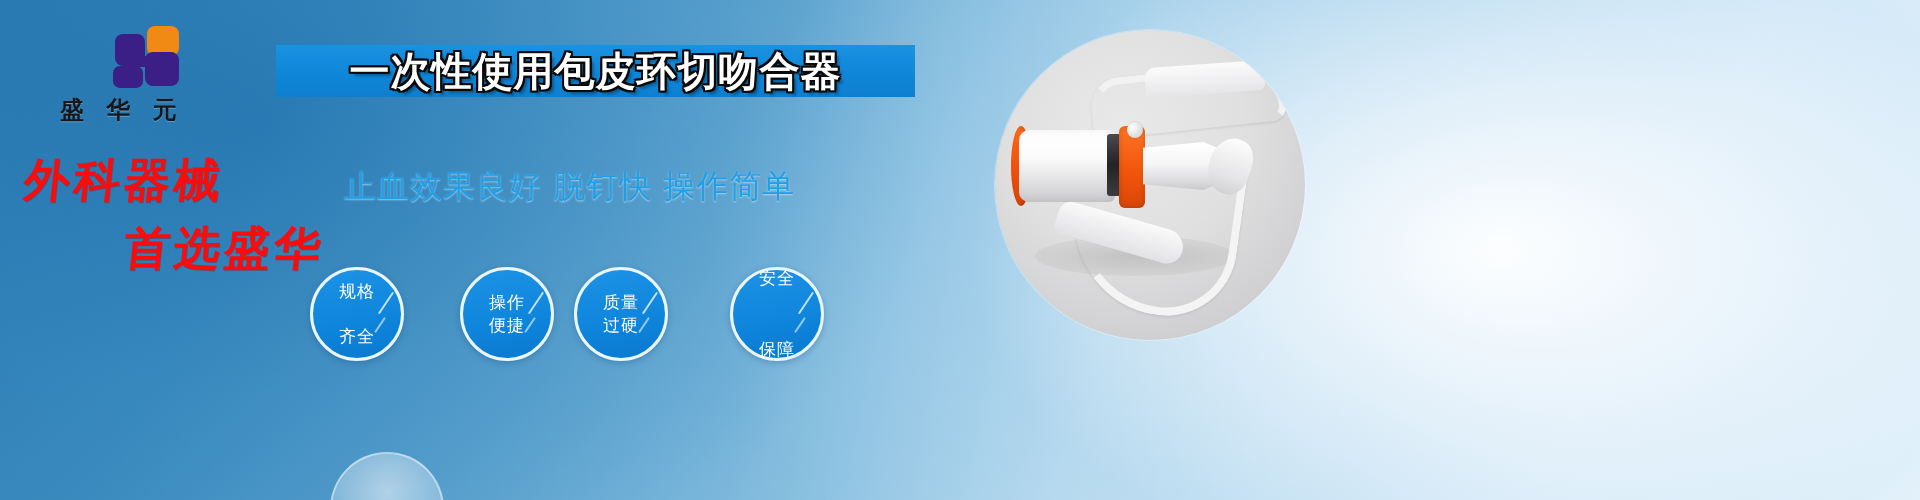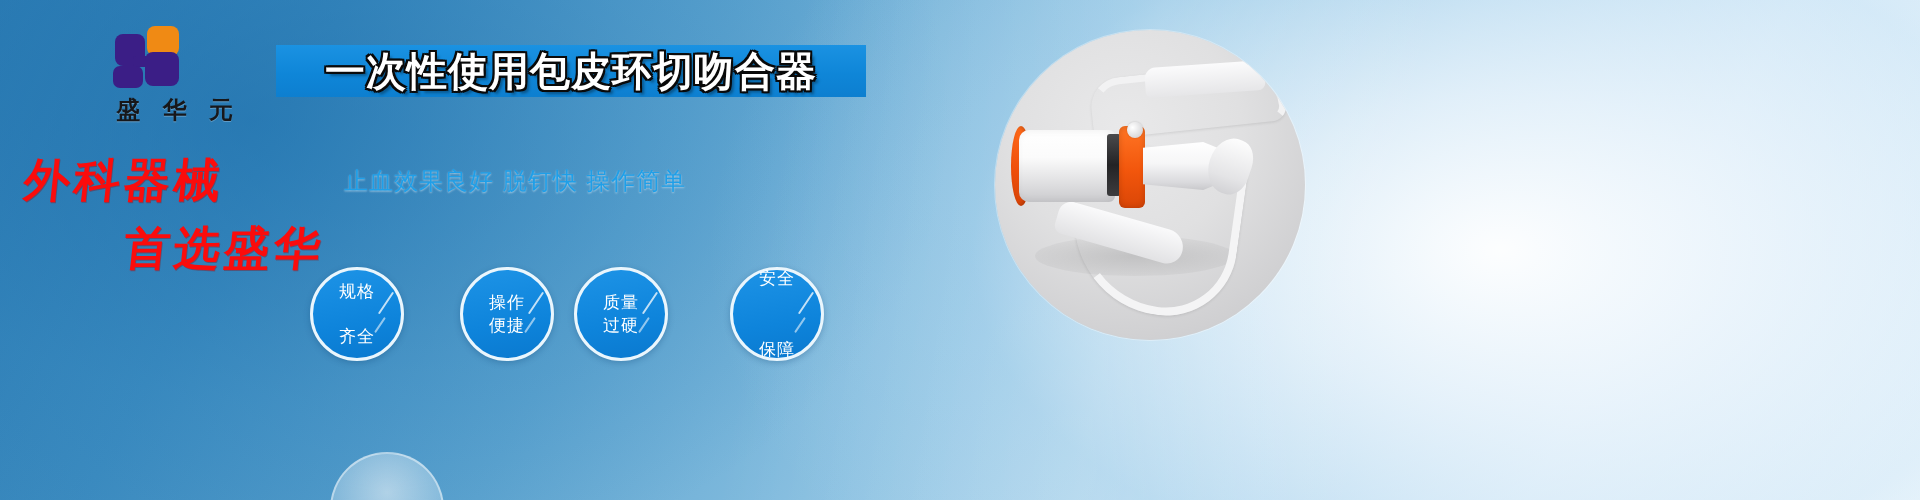--- a/index.html
+++ b/index.html
@@ -24,30 +24,30 @@
   
   #logo{position:absolute;left:60px;top:26px;width:180px;height:100px;}
   .logo-mark{position:relative;width:78px;height:62px;margin:0 auto;}
   .lg-sq{position:absolute;border-radius:7px;}
   .lg-a{left:36px;top:0px;width:32px;height:30px;background:#f08a14;border-radius:8px;}
   .lg-b{left:4px;top:8px;width:30px;height:32px;background:#3b1e86;border-radius:8px;}
   .lg-c{left:34px;top:26px;width:34px;height:34px;background:#3b1e86;border-radius:8px;}
   .lg-d{left:2px;top:40px;width:30px;height:22px;background:#3b1e86;border-radius:7px;}
   .lg-bar{position:absolute;left:22px;top:30px;width:28px;height:11px;background:#3b1e86;border-radius:3px;}
   .logo-name{
-    margin-top:6px;text-align:right;color:#17171a;
+    margin-top:6px;text-align:left;color:#17171a;
     font-size:24px;font-weight:bold;letter-spacing:7px;
     font-family:"DejaVu Sans","Liberation Sans",sans-serif;
     text-shadow:0 1px 0 rgba(255,255,255,0.25);
     white-space:nowrap;
   }
 
   
   #title-bar{
-    position:absolute;left:276px;top:45px;width:590px;height:52px;
+    position:absolute;left:276px;top:45px;width:639px;height:52px;
     background:#128bdc;
     background-image:linear-gradient(180deg,#1a92e2 0%,#0f86d8 55%,#0d7fd0 100%);
     display:flex;align-items:center;justify-content:center;
   }
   #title-bar .title-text{
     font-family:"DejaVu Sans","Liberation Sans",sans-serif;
     font-size:40px;font-weight:bold;color:#ffffff;letter-spacing:1px;
     white-space:nowrap;
     text-shadow:
       2px 0 0 #0a0a0a, -2px 0 0 #0a0a0a, 0 2px 0 #0a0a0a, 0 -2px 0 #0a0a0a,
@@ -62,21 +62,21 @@
     color:#fb0c0c;font-weight:bold;white-space:nowrap;
     text-shadow:1px 1px 0 rgba(150,0,0,0.35);
   }
   .red-line-1{font-size:46px;letter-spacing:4px;transform:skewX(-6deg);}
   .red-line-2{font-size:46px;letter-spacing:4px;margin-left:100px;margin-top:6px;transform:skewX(-6deg);}
 
   
   #subtitle{
     position:absolute;left:344px;top:165px;
     font-family:"DejaVu Sans","Liberation Sans",sans-serif;
-    font-size:24px;color:#1f9fe8;letter-spacing:1px;white-space:nowrap;
+    font-size:32px;color:#1f9fe8;letter-spacing:1px;white-space:nowrap;
     text-shadow:0 1px 2px rgba(255,255,255,0.55);
   }
 
   
   #features{position:absolute;left:310px;top:267px;height:90px;}
   .feature{
     position:absolute;width:88px;height:88px;border-radius:50%;
     background:#1188e0;
     background-image:linear-gradient(170deg,#1d93e6 0%,#0e84db 60%,#0a79cf 100%);
     border:3px solid #eaf6fd;

